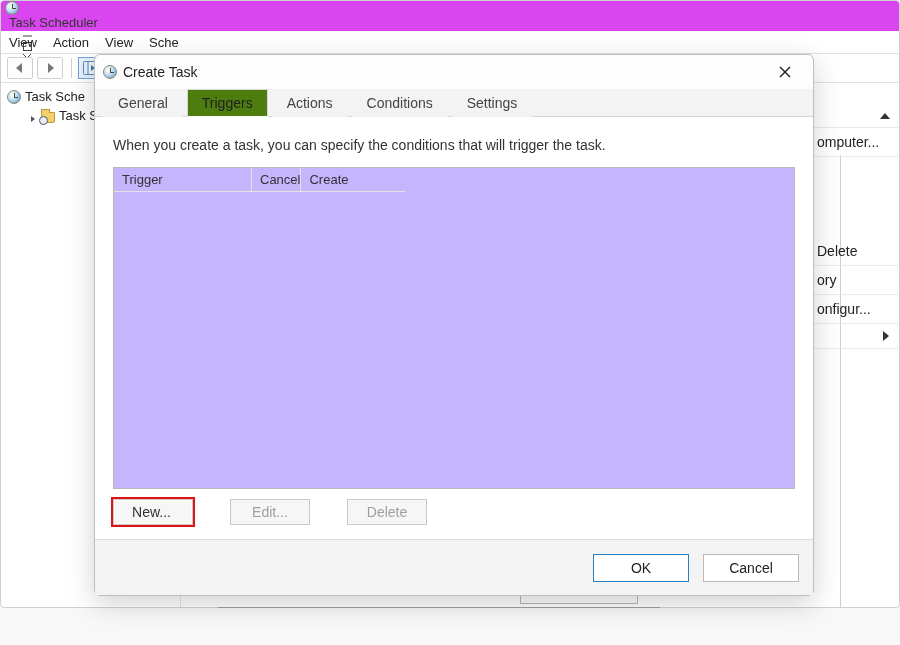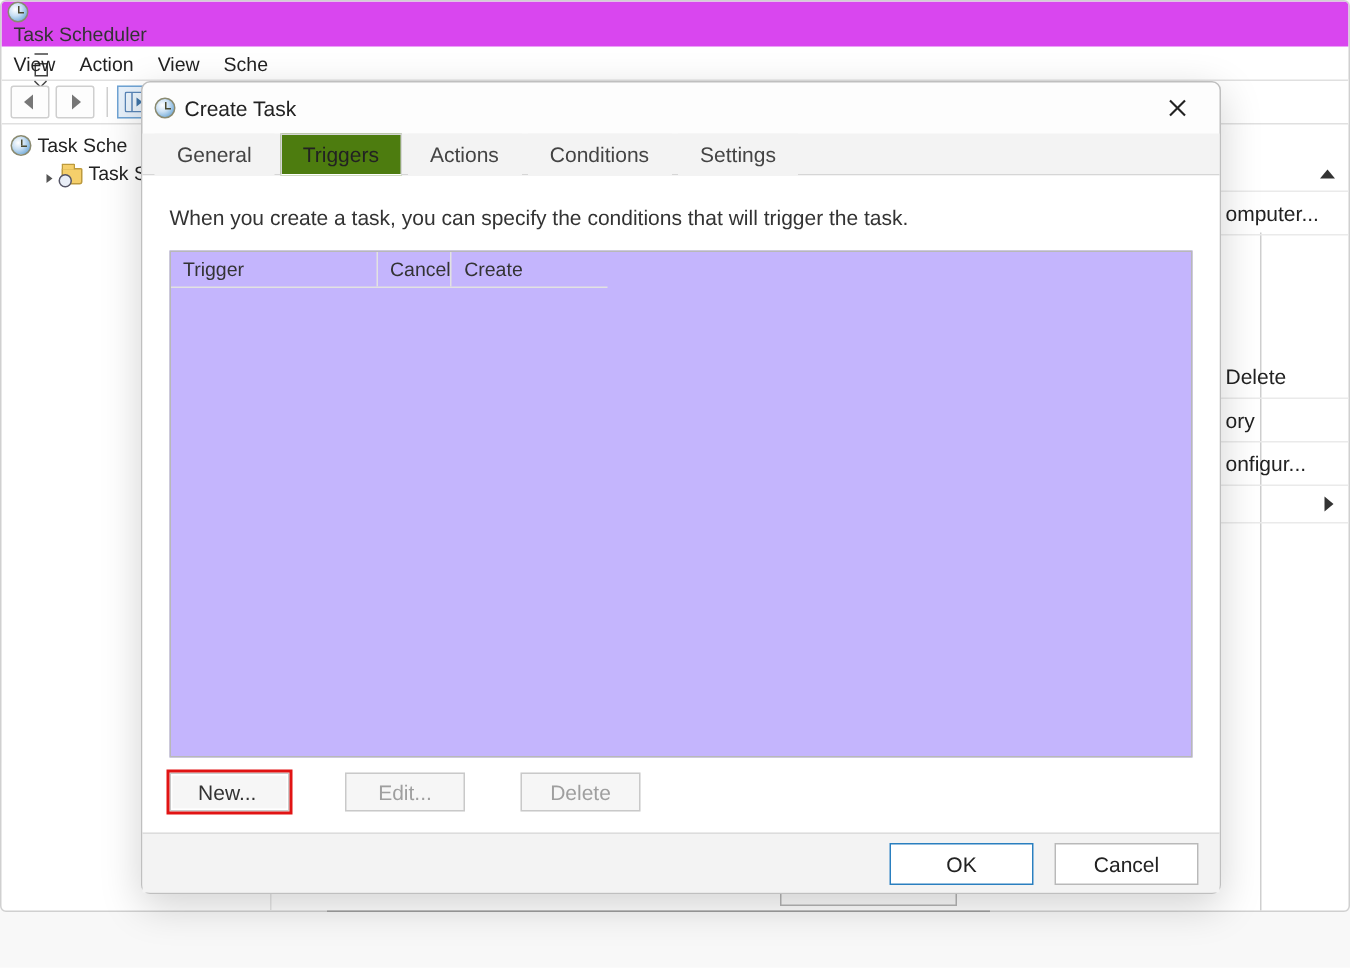--- a/index.html
+++ b/index.html
@@ -157,21 +157,21 @@
       min-width: 80px;
     }
     .btn.disabled { color: #9f9f9f; margin-left: 25px; }
     .btn.highlight {
       outline: 2px solid #e11414; outline-offset: 0px;
       box-shadow: 0 0 0 1px #fff inset;
       color: #333;
       padding-left: 13px;
     }
     .dlg-footer {
-      height: 40px; background: #f3f3f3; border-top: 1px solid #dcdcdc;
+      height: 56px; background: #f3f3f3; border-top: 1px solid #dcdcdc;
       display: flex; align-items: center; justify-content: flex-end;
       padding-right: 14px; gap: 14px;
     }
     .fbtn {
       height: 28px; width: 96px; font-size: 14px;
       background: #ffffff; border: 1px solid #b9b9b9; color: #222;
       display: inline-flex; align-items: center; justify-content: center;
     }
     .fbtn.primary { border: 1px solid #2a7fbf; }
 

